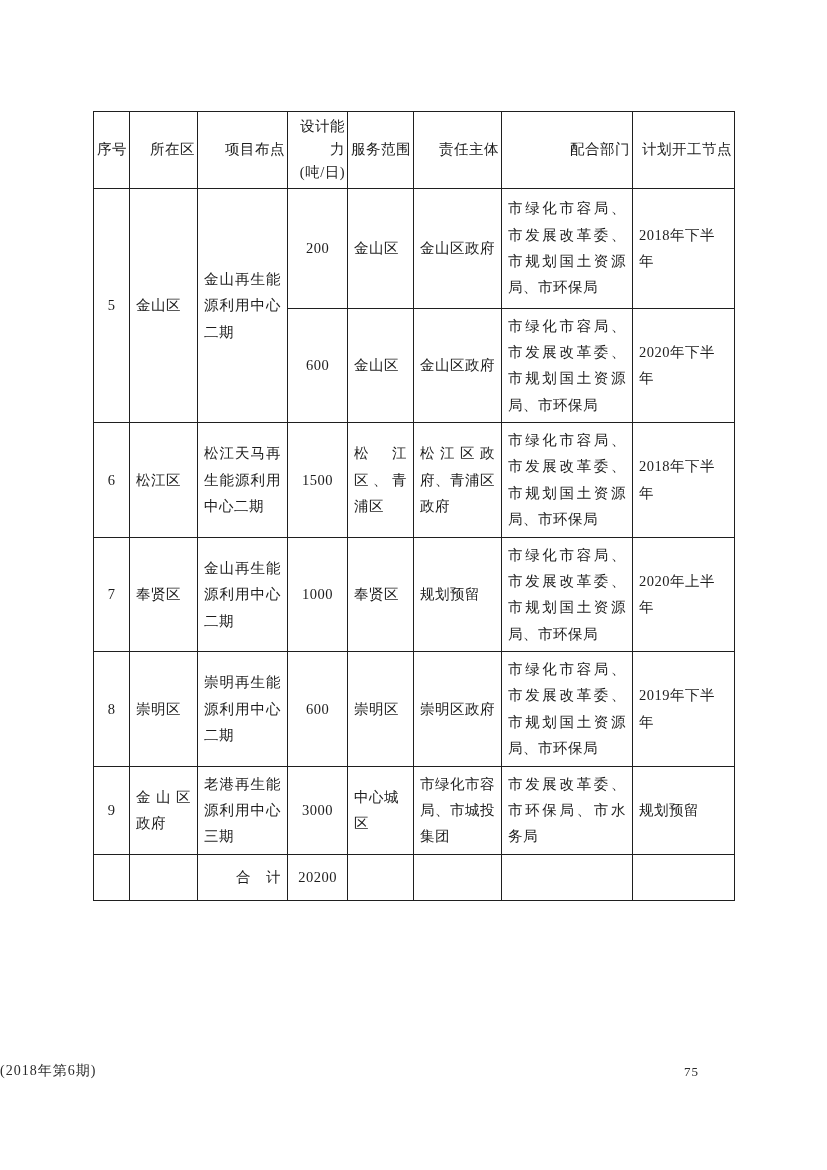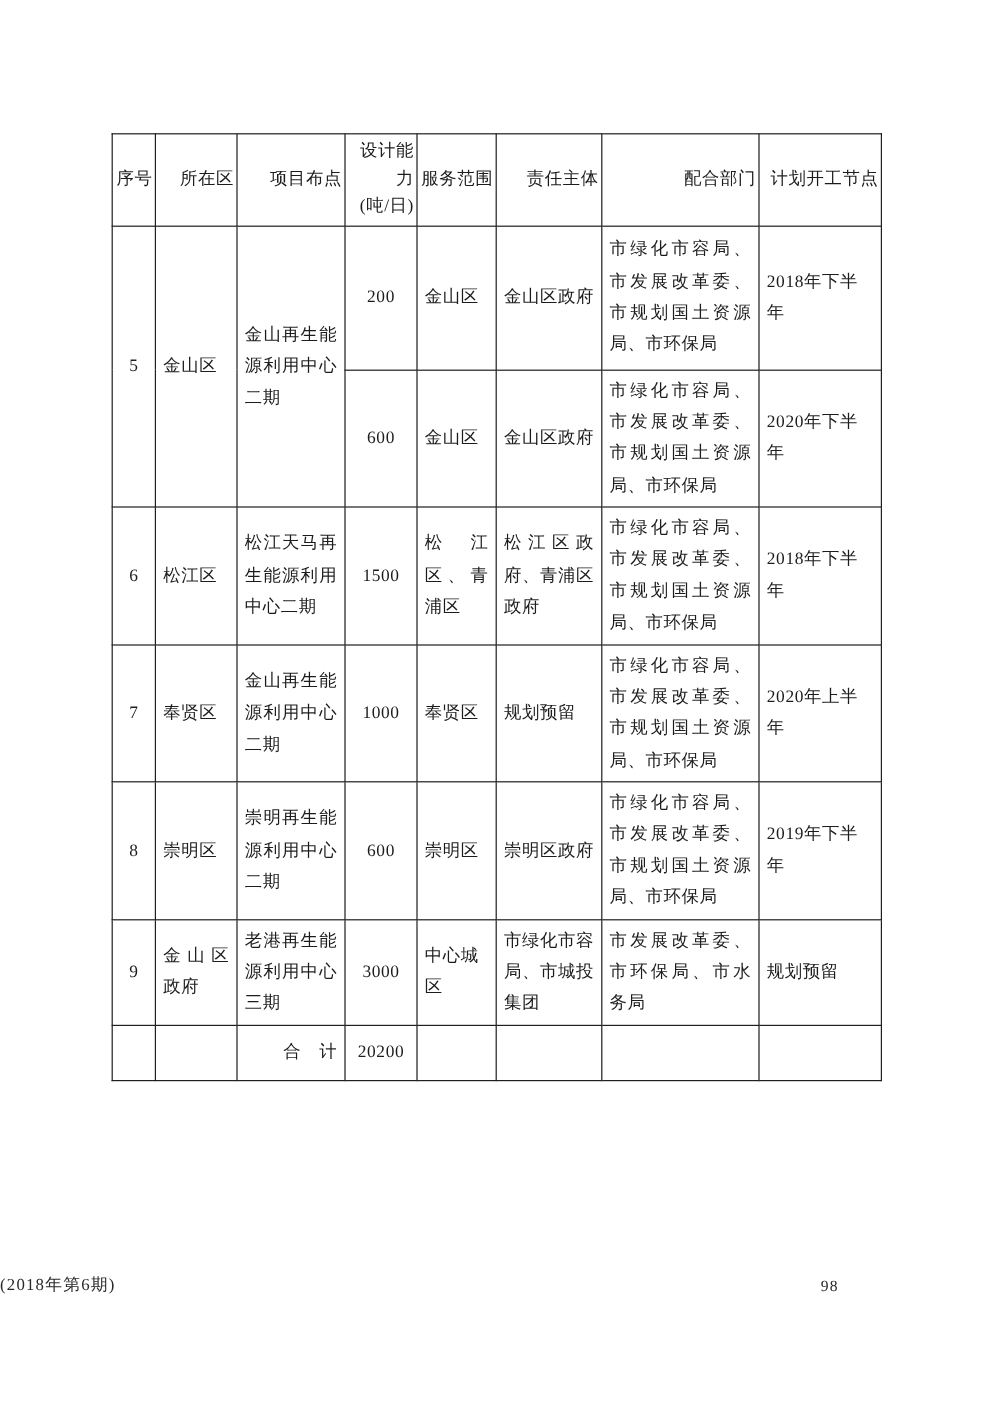--- a/index.html
+++ b/index.html
@@ -158,16 +158,16 @@
         <td></td>
         <td></td>
         <td></td>
         <td></td>
       </tr>
     </tbody>
   </table>
 
   <div class="footer-line">
     <div class="footer-issue">(2018年第6期)</div>
-    <div class="footer-page">98</div>
+    <div class="footer-page">75</div>
   </div>
 
 </div>
 
 </body></html>

